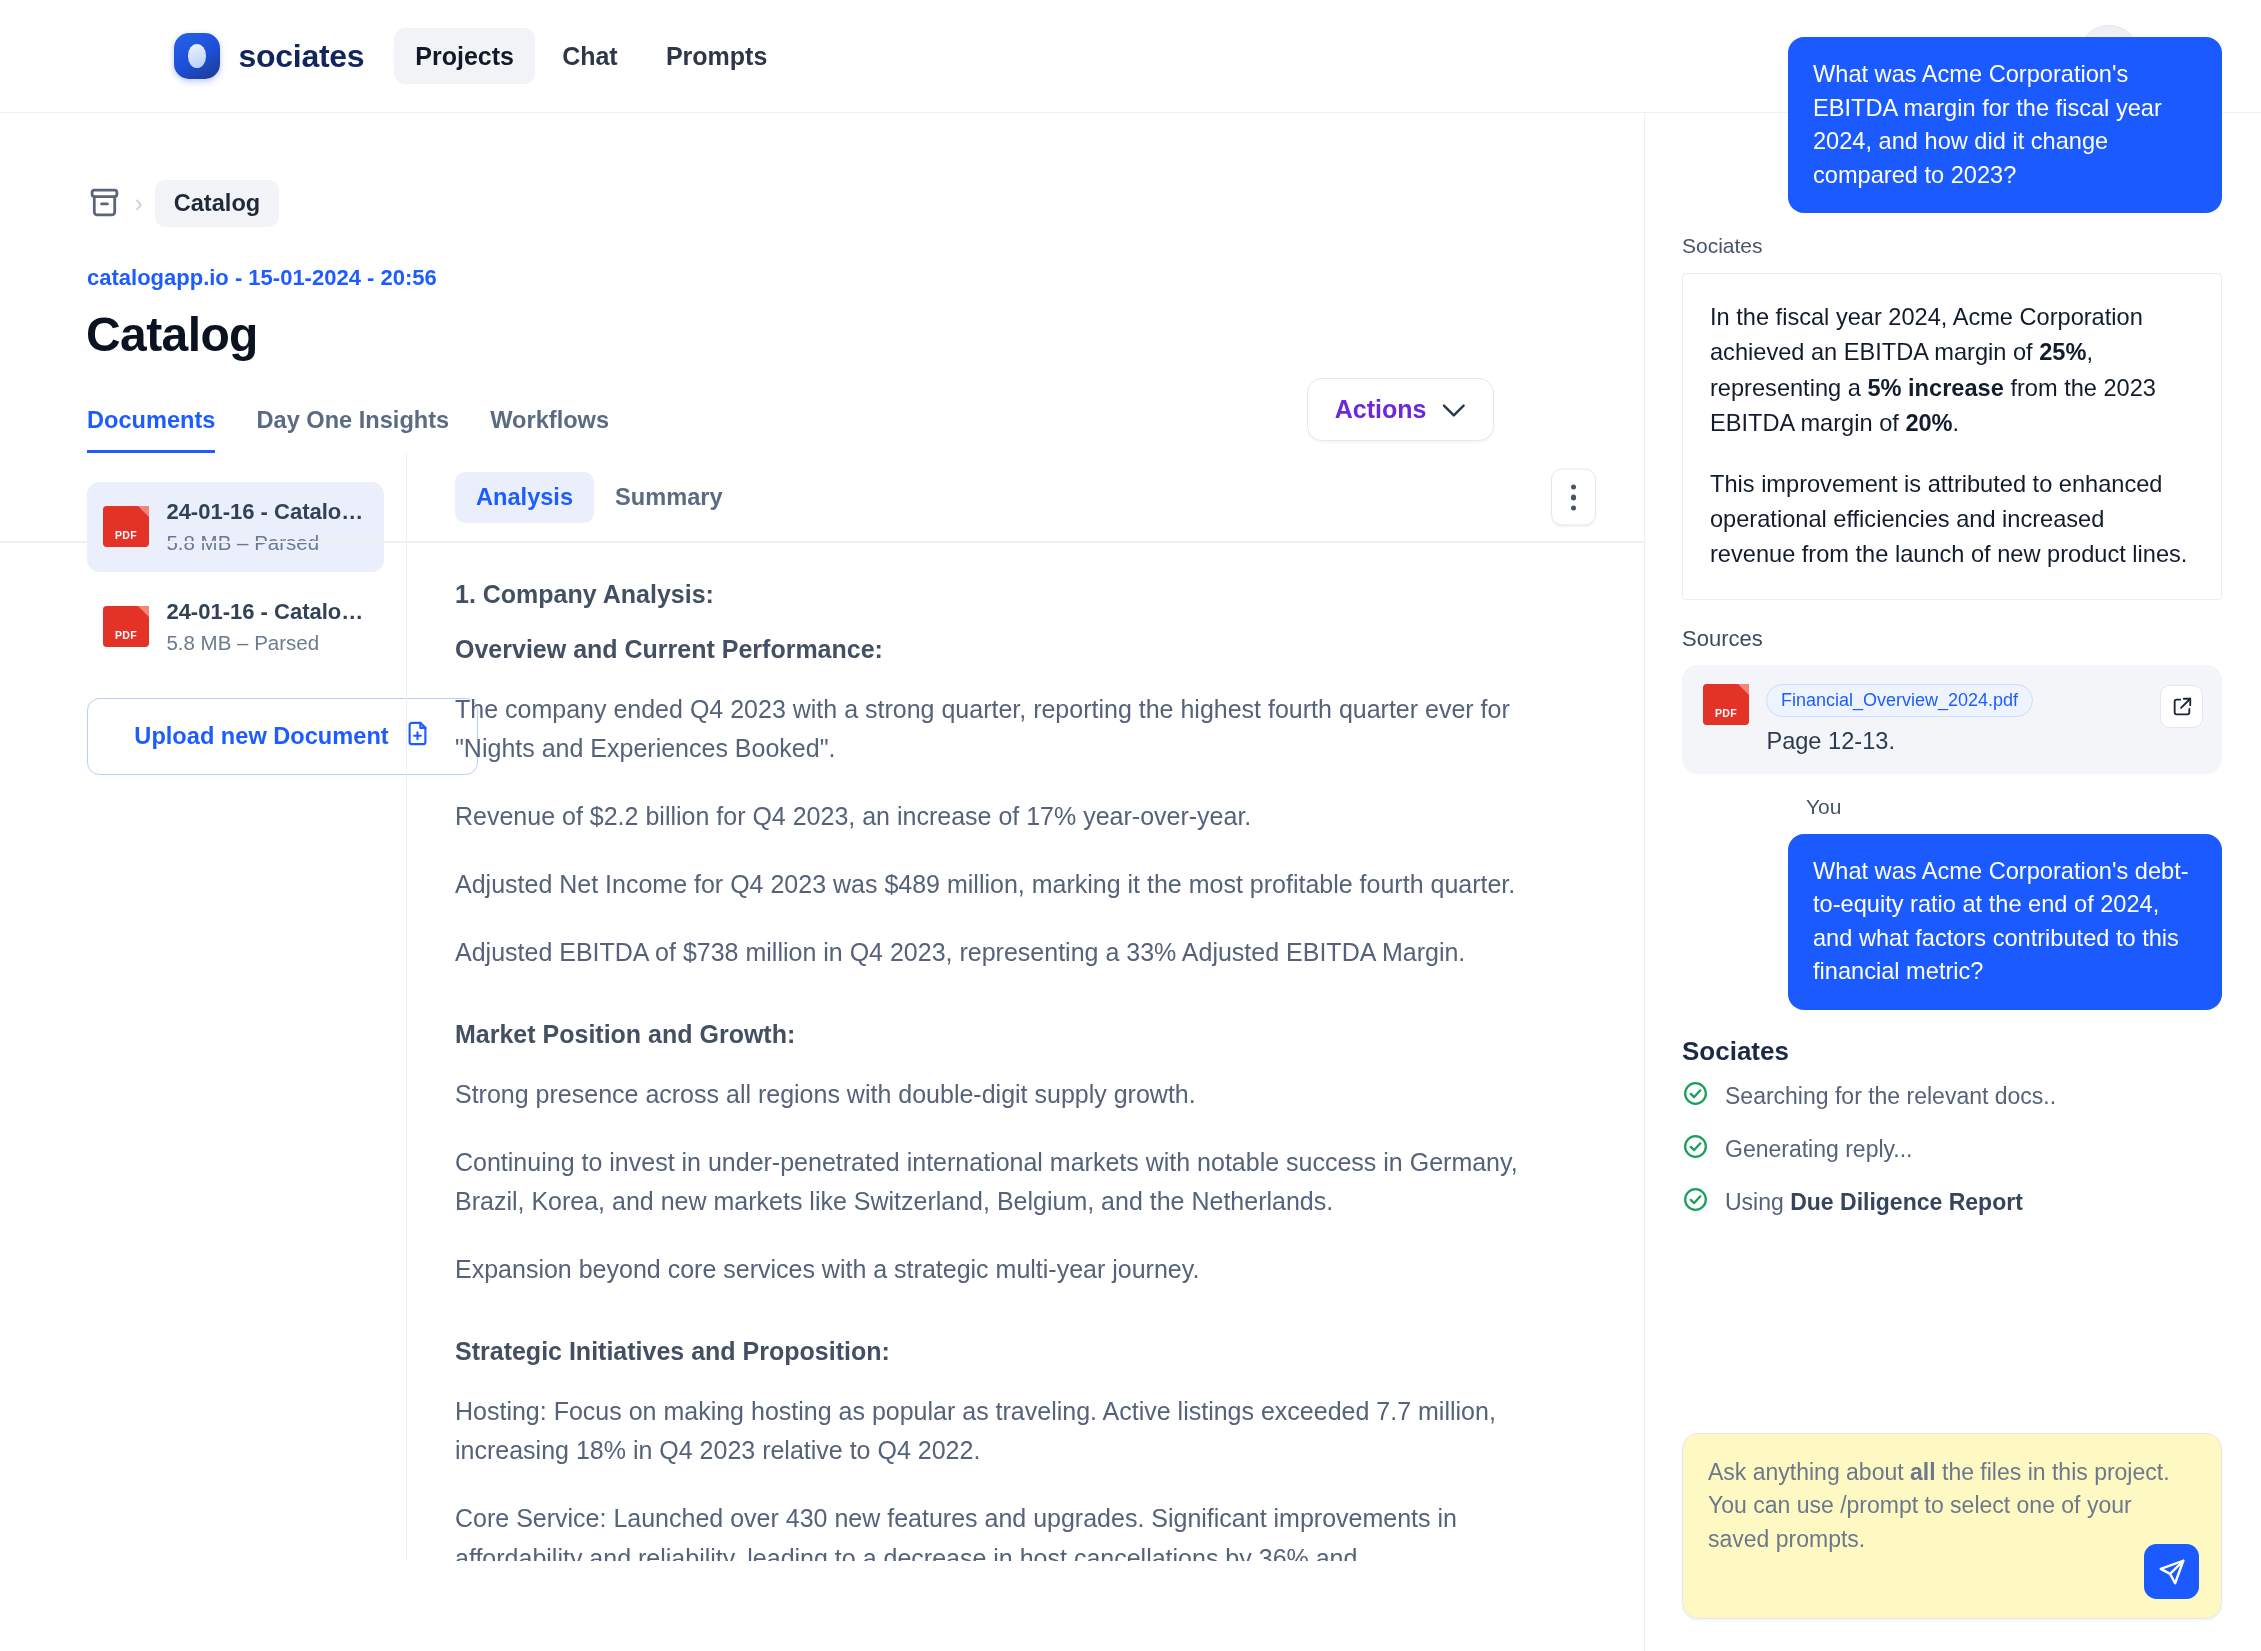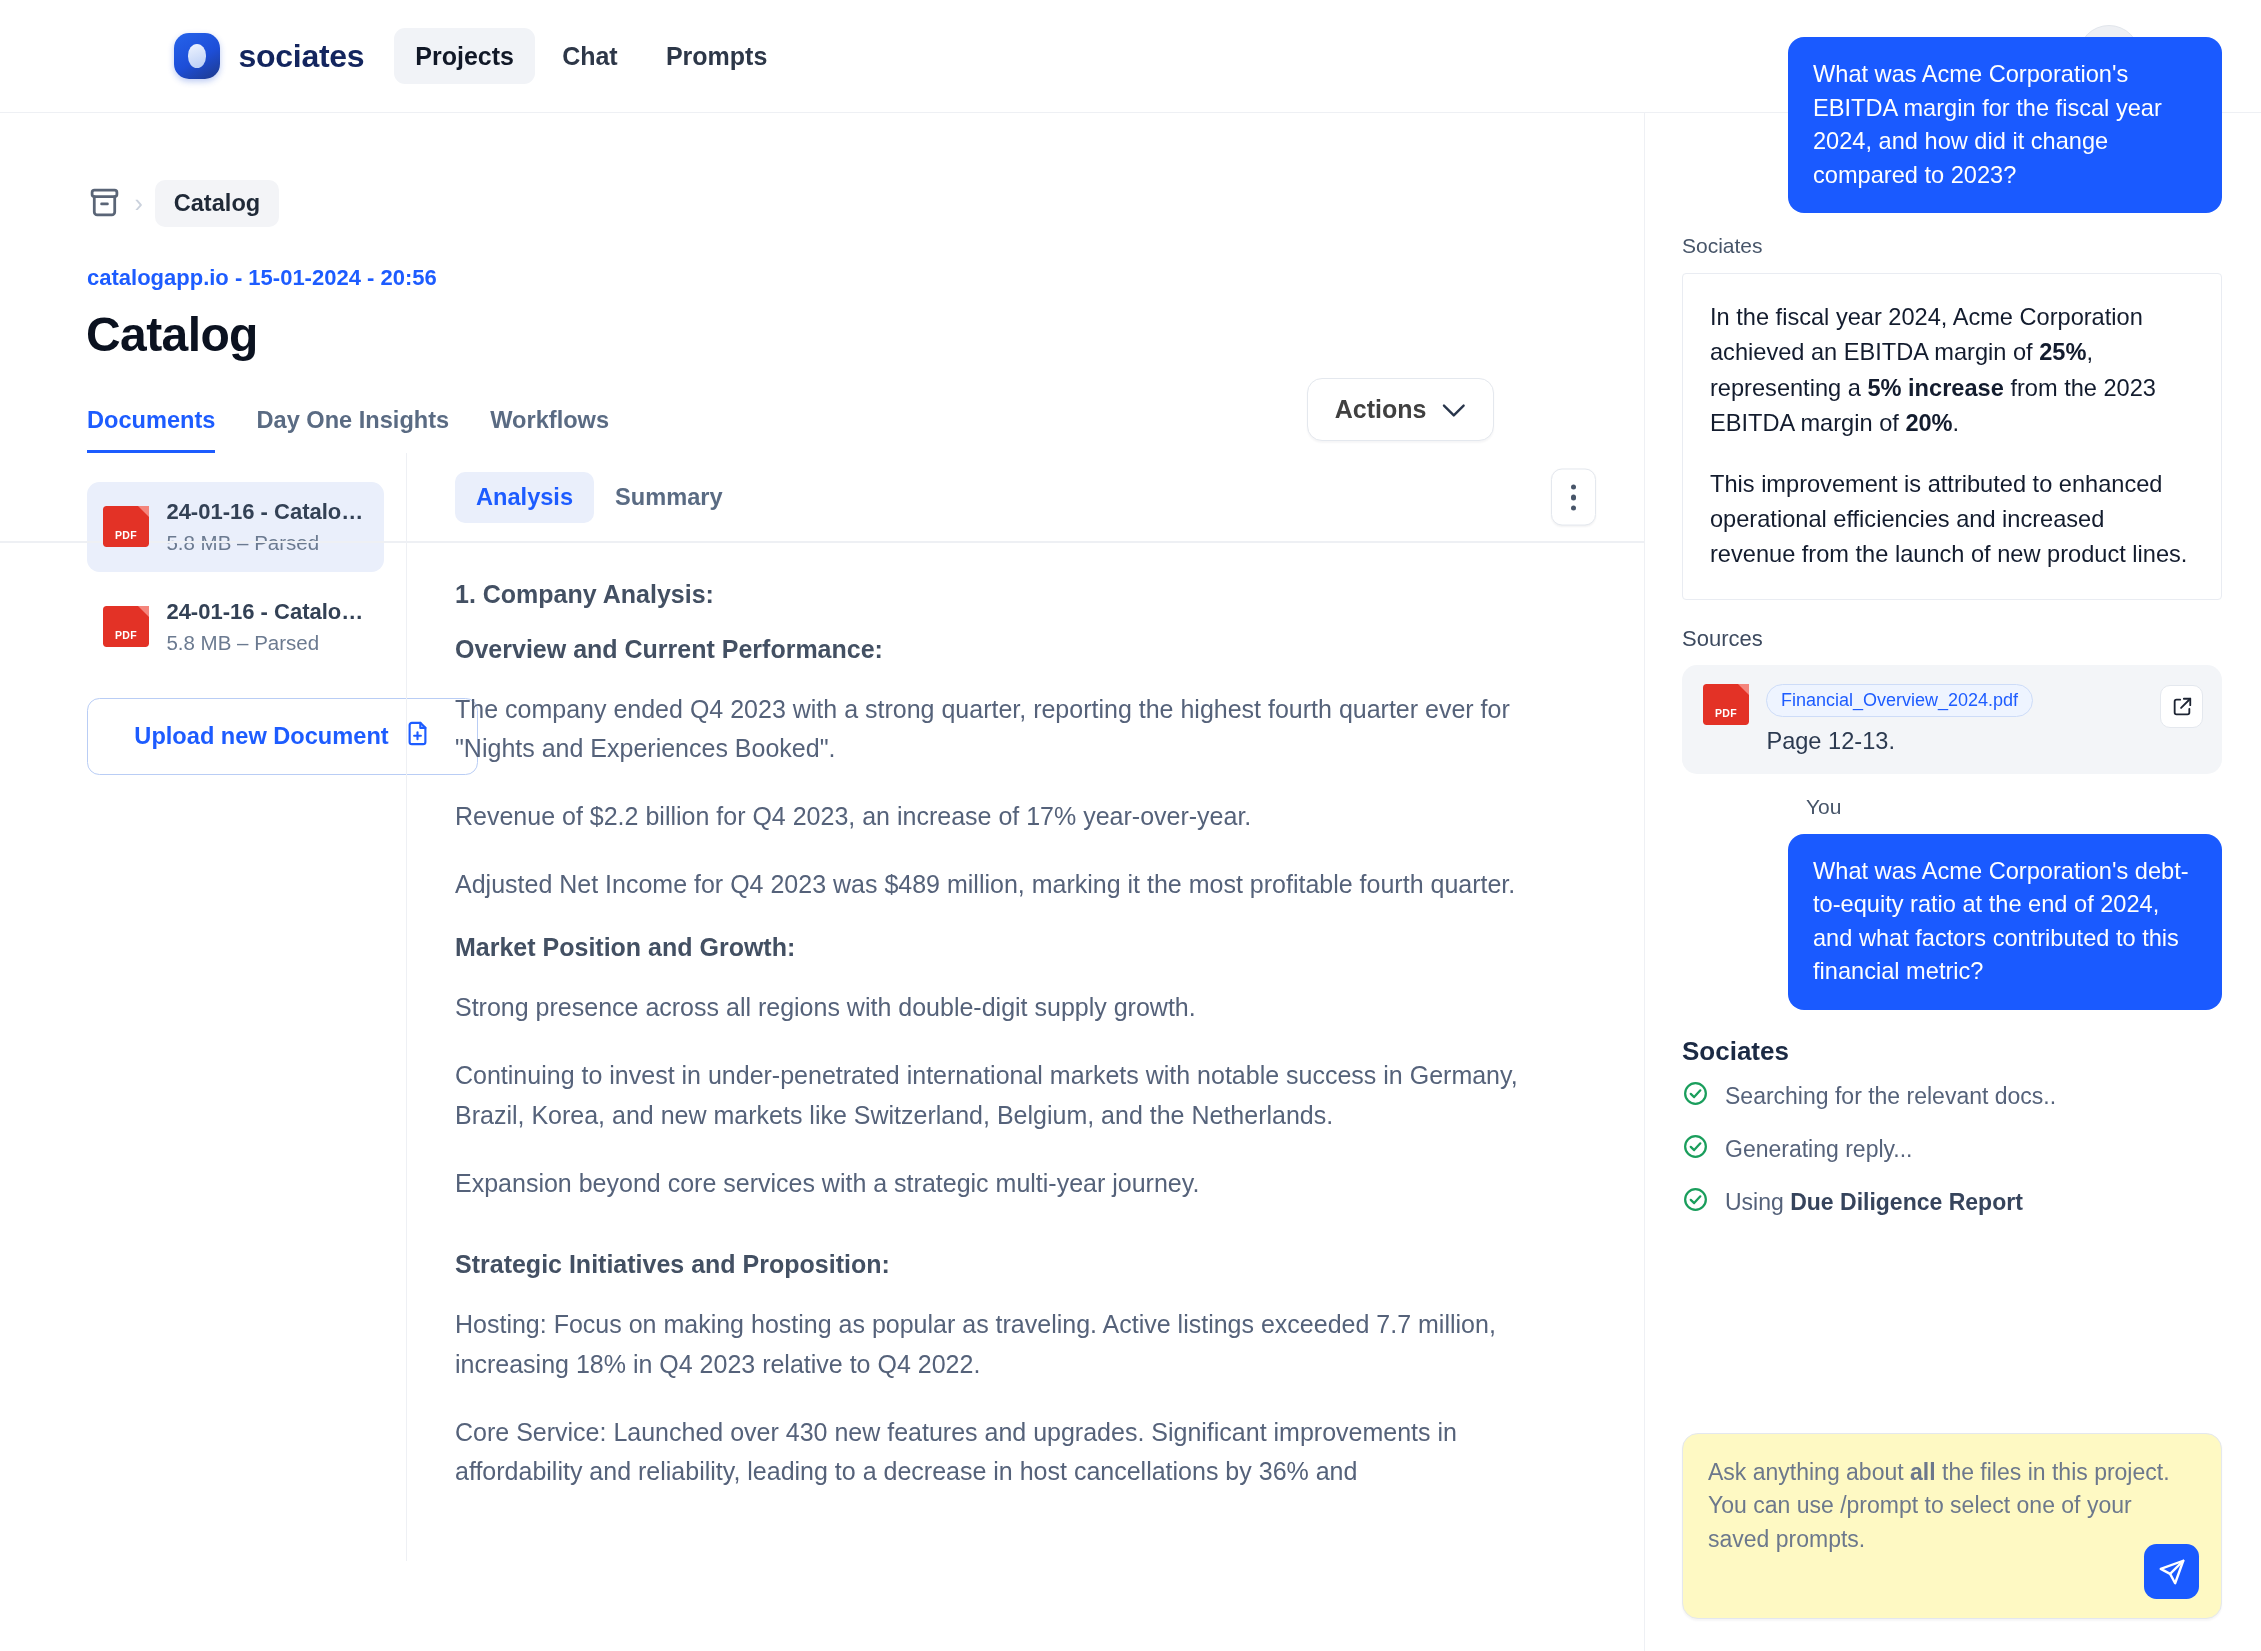--- a/index.html
+++ b/index.html
@@ -70,21 +70,21 @@
   }
   .page-title {
     margin: 16px 0 0 86px; font-size: 48px; font-weight: 700; color: #0b1220; letter-spacing:-0.6px;
   }
 
   .actions-btn {
     position: absolute; right: 150px; top: 265px;
     display: flex; align-items: center; gap: 16px;
     border: 1.9px solid #e4e8ee; border-radius: 15px;
     padding: 16px 27px; background: #fff;
-    font-size: 25px; font-weight: 700; color: #404040;
+    font-size: 25px; font-weight: 700; color: #6d28d9;
     box-shadow: 0 1.2px 1.9px rgba(16,24,40,.04);
   }
 
   
   .tabs { display: flex; gap: 41px; margin: 45px 0 0 87px; }
   .tab { font-size: 23.6px; font-weight: 600; color: #5a6b83; padding-bottom: 16px; }
   .tab.active { color: #1d5cff; font-weight: 700; border-bottom: 3.7px solid #1d5cff; }
   .tabs-rule { position:absolute; left:0; right:0; top:428px; height:1.9px; background:#eef0f4; }
 
   
@@ -303,20 +303,21 @@
               <i></i>
             </div>
         </div>
 
         <div class="analysis-body">
           <div class="h-sec">1. Company Analysis:</div>
           <div class="h-sec">Overview and Current Performance:</div>
           <div class="p-sec">The company ended Q4 2023 with a strong quarter, reporting the highest fourth quarter ever for "Nights and Experiences Booked".</div>
           <div class="p-sec">Revenue of $2.2 billion for Q4 2023, an increase of 17% year-over-year.</div>
           <div class="p-sec">Adjusted Net Income for Q4 2023 was $489 million, marking it the most profitable fourth quarter.</div>
+          <div class="p-sec gap-lg">Adjusted EBITDA of $738 million in Q4 2023, representing a 33% Adjusted EBITDA Margin.</div>
 
           <div class="h-sec">Market Position and Growth:</div>
           <div class="p-sec">Strong presence across all regions with double-digit supply growth.</div>
           <div class="p-sec">Continuing to invest in under-penetrated international markets with notable success in Germany, Brazil, Korea, and new markets like Switzerland, Belgium, and the Netherlands.</div>
           <div class="p-sec gap-lg">Expansion beyond core services with a strategic multi-year journey.</div>
 
           <div class="h-sec">Strategic Initiatives and Proposition:</div>
           <div class="p-sec">Hosting: Focus on making hosting as popular as traveling. Active listings exceeded 7.7 million, increasing 18% in Q4 2023 relative to Q4 2022.</div>
           <div class="p-sec">Core Service: Launched over 430 new features and upgrades. Significant improvements in affordability and reliability, leading to a decrease in host cancellations by 36% and</div>
         </div>

